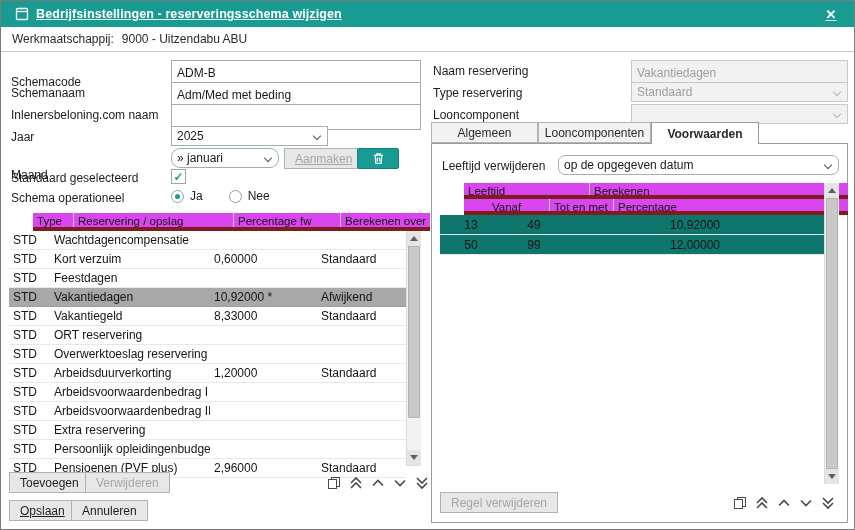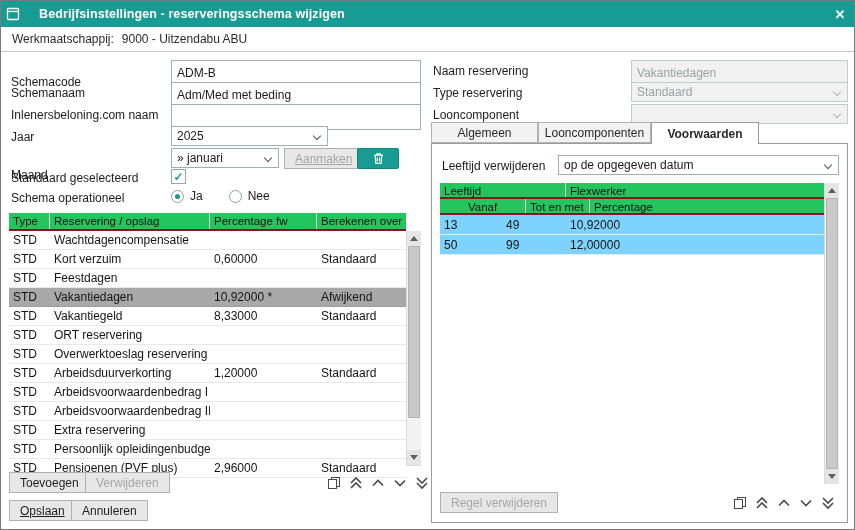--- a/index.html
+++ b/index.html
@@ -1,19 +1,19 @@
 <!DOCTYPE html>
 <html><head>
 <meta charset="utf-8">
 <style>
   html,body{margin:0;padding:0;background:#ffffff;font-family:"Liberation Sans",sans-serif;}
   .window{position:relative;width:855px;height:530px;box-sizing:border-box;border:1px solid #7a7a7a;background:#fff;overflow:hidden;}
 
   
-  .titlebar{position:absolute;left:0;top:0;right:0;height:26px;background:#189b93;color:#fff;display:flex;align-items:center;gap:19px;padding:0 5px;box-sizing:border-box;}
+  .titlebar{position:absolute;left:0;top:0;right:0;height:26px;background:#189b93;color:#fff;display:flex;align-items:center;gap:7px;padding:0 14px;box-sizing:border-box;text-decoration:underline;}
   .titlebar .title{font-size:12.5px;font-weight:bold;letter-spacing:.1px;}
   .close-btn{margin-left:auto;font-size:13px;font-weight:bold;width:18px;text-align:center;cursor:default;}
 
   
   .companybar{position:absolute;left:0;top:26px;right:0;height:25px;border-bottom:1px solid #c6c6c6;display:flex;align-items:center;gap:8px;padding:0 11px;font-size:12px;color:#2a2a2a;box-sizing:border-box;background:#fff;}
 
   .lbl{position:absolute;font-size:12px;color:#1c1c1c;white-space:nowrap;}
   .inp{position:absolute;height:20px;box-sizing:border-box;border:1px solid #9fb0b0;padding:12px 5px;font-family:"Liberation Sans",sans-serif;font-size:12px;color:#1a1a1a;background:#fff;}
   .inp.dis{background:#f1f1f1;color:#9aa0a0;border-color:#c4cbcb;}
   .sel{position:absolute;height:20px;box-sizing:border-box;border:1px solid #9fb0b0;background:#fff;font-size:12px;color:#1a1a1a;display:flex;align-items:center;padding:0 20px 0 5px;cursor:default;white-space:nowrap;overflow:hidden;}
@@ -31,32 +31,32 @@
   .radiorow{position:absolute;display:flex;align-items:center;gap:6px;font-size:12px;color:#1c1c1c;}
   .radio{width:13px;height:13px;box-sizing:border-box;border:1px solid #8fa0a0;border-radius:50%;background:#fff;position:relative;cursor:default;}
   .radio.on::after{content:"";position:absolute;left:3px;top:3px;right:3px;bottom:3px;border-radius:50%;background:#189b93;}
   .radiogap{width:14px;}
 
   
   .trash-btn{position:absolute;height:21px;box-sizing:border-box;background:#189b93;border:1px solid #12837c;border-radius:2px;display:flex;align-items:center;justify-content:center;cursor:default;}
 
   
   .tablewrap{position:absolute;background:#fff;border-bottom:1px solid #dcdcdc;}
-  .t-head{display:flex;background:#22c55e;border-bottom:2px solid #7f1d1d;box-sizing:border-box;}
+  .t-head{display:flex;background:#d946ef;border-bottom:4px solid #7f1d1d;box-sizing:border-box;margin-left:24px;}
   .hc{font-size:11.5px;color:#111;padding:2px 4px 0;box-sizing:border-box;border-right:1px solid #d2d2d2;white-space:nowrap;overflow:hidden;}
   .hc:last-child{border-right:none;}
   .lt-row{display:flex;height:18px;border-bottom:1px solid #e8e8e8;background:#fff;align-items:center;}
   .lt-row .cell{font-size:12px;color:#141414;padding:0 4px;box-sizing:border-box;white-space:nowrap;overflow:hidden;}
   .lt-row.selected{background:#a8a8a8;border-bottom-color:#9d9d9d;}
   .c-type{width:41px;}
   .c-name{width:160px;}
   .c-pct{width:107px;}
   .c-basis{flex:1;}
 
-  .rt-row{display:flex;height:19px;border-bottom:1px solid #e8e8e8;background:#7dd3fc;align-items:center;}
+  .rt-row{display:flex;height:19px;border-bottom:1px solid #e8e8e8;background:#0f766e;align-items:center;text-align:center;}
   .rt-row .cell{font-size:12px;color:#141414;padding:0 4px;box-sizing:border-box;}
   .c-vanaf{width:62px;}
   .c-tot{width:64px;}
   .c-pct2{flex:1;}
   .c-leeftijd{width:126px;}
   .c-flex{flex:1;}
 
   
   .scrollbar{position:absolute;right:0;width:15px;background:#f2f2f2;border-left:1px solid #dadada;box-sizing:border-box;}
   .sb-btn{position:absolute;left:0;right:0;height:15px;background:#e5e5e5;display:flex;align-items:center;justify-content:center;cursor:default;}
@@ -102,21 +102,21 @@
   <div class="lbl" style="left:10px;top:107px;">Inlenersbeloning.com naam</div>
   <input class="inp" style="left: 170px; top: 103px; width: 250px;" value="">
 
   <div class="lbl" style="left:10px;top:129px;">Jaar</div>
   <div class="sel" style="left:170px;top:125px;width:157px;">
     <span>2025</span>
     <span class="chev"></span>
   </div>
 
   <div class="lbl" style="left:10px;top:167px;">Maand</div>
-  <div class="sel" style="left:170px;top:147px;width:108px;">
+  <div class="sel" style="left:170px;top:147px;width:108px;border-radius:9px;">
     <span>» januari</span>
     <span class="chev"></span>
   </div>
   <div class="btn disabled u" style="left:283px;top:147px;">Aanmaken</div>
   <div class="trash-btn" style="left:356px;top:147px;width:42px;">
     <svg width="15" height="15" viewBox="0 0 15 15" fill="none" stroke="#ffffff" stroke-width="1.2">
       <path d="M3 4.2h9"></path>
         <path d="M5.8 4V2.8h3.4V4"></path>
         <path d="M4.2 4.4 4.9 12.3h5.2l.7-7.9"></path>
         <path d="M6.4 6.4v4M8.6 6.4v4"></path>
@@ -286,29 +286,29 @@
     <span></span>
     <span class="chev"></span>
   </div>
 
   <div class="tab" style="left:430px;width:107px;">Algemeen</div>
   <div class="tab" style="left:537px;width:113px;">Looncomponenten</div>
   <div class="tab active" style="left:650px;width:108px;">Voorwaarden</div>
 
   <div class="panel">
     <div class="lbl" style="left:10px;top:15px;">Leeftijd verwijderen</div>
-    <div class="sel" style="left:126px;top:11px;width:281px;">
+    <div class="sel" style="left:126px;top:11px;width:281px;border-radius:7px;">
       <span>op de opgegeven datum</span>
       <span class="chev"></span>
     </div>
 
     <div class="tablewrap" style="left:8px;top:39px;width:399px;height:301px;border:none;">
       <div class="t-head" style="height:16px;width:384px;">
         <div class="hc c-leeftijd">Leeftijd</div>
-        <div class="hc c-flex">Flexwerker</div>
+        <div class="hc c-flex">Berekenen</div>
       </div>
       <div class="t-head" style="height:16px;width:384px;padding-left:24px;">
         <div class="hc c-vanaf">Vanaf</div>
         <div class="hc c-tot">Tot en met</div>
         <div class="hc c-pct2">Percentage</div>
       </div>
       <div style="width:384px;">
         <div class="rt-row">
             <div class="cell c-vanaf">13</div>
             <div class="cell c-tot">49</div>

